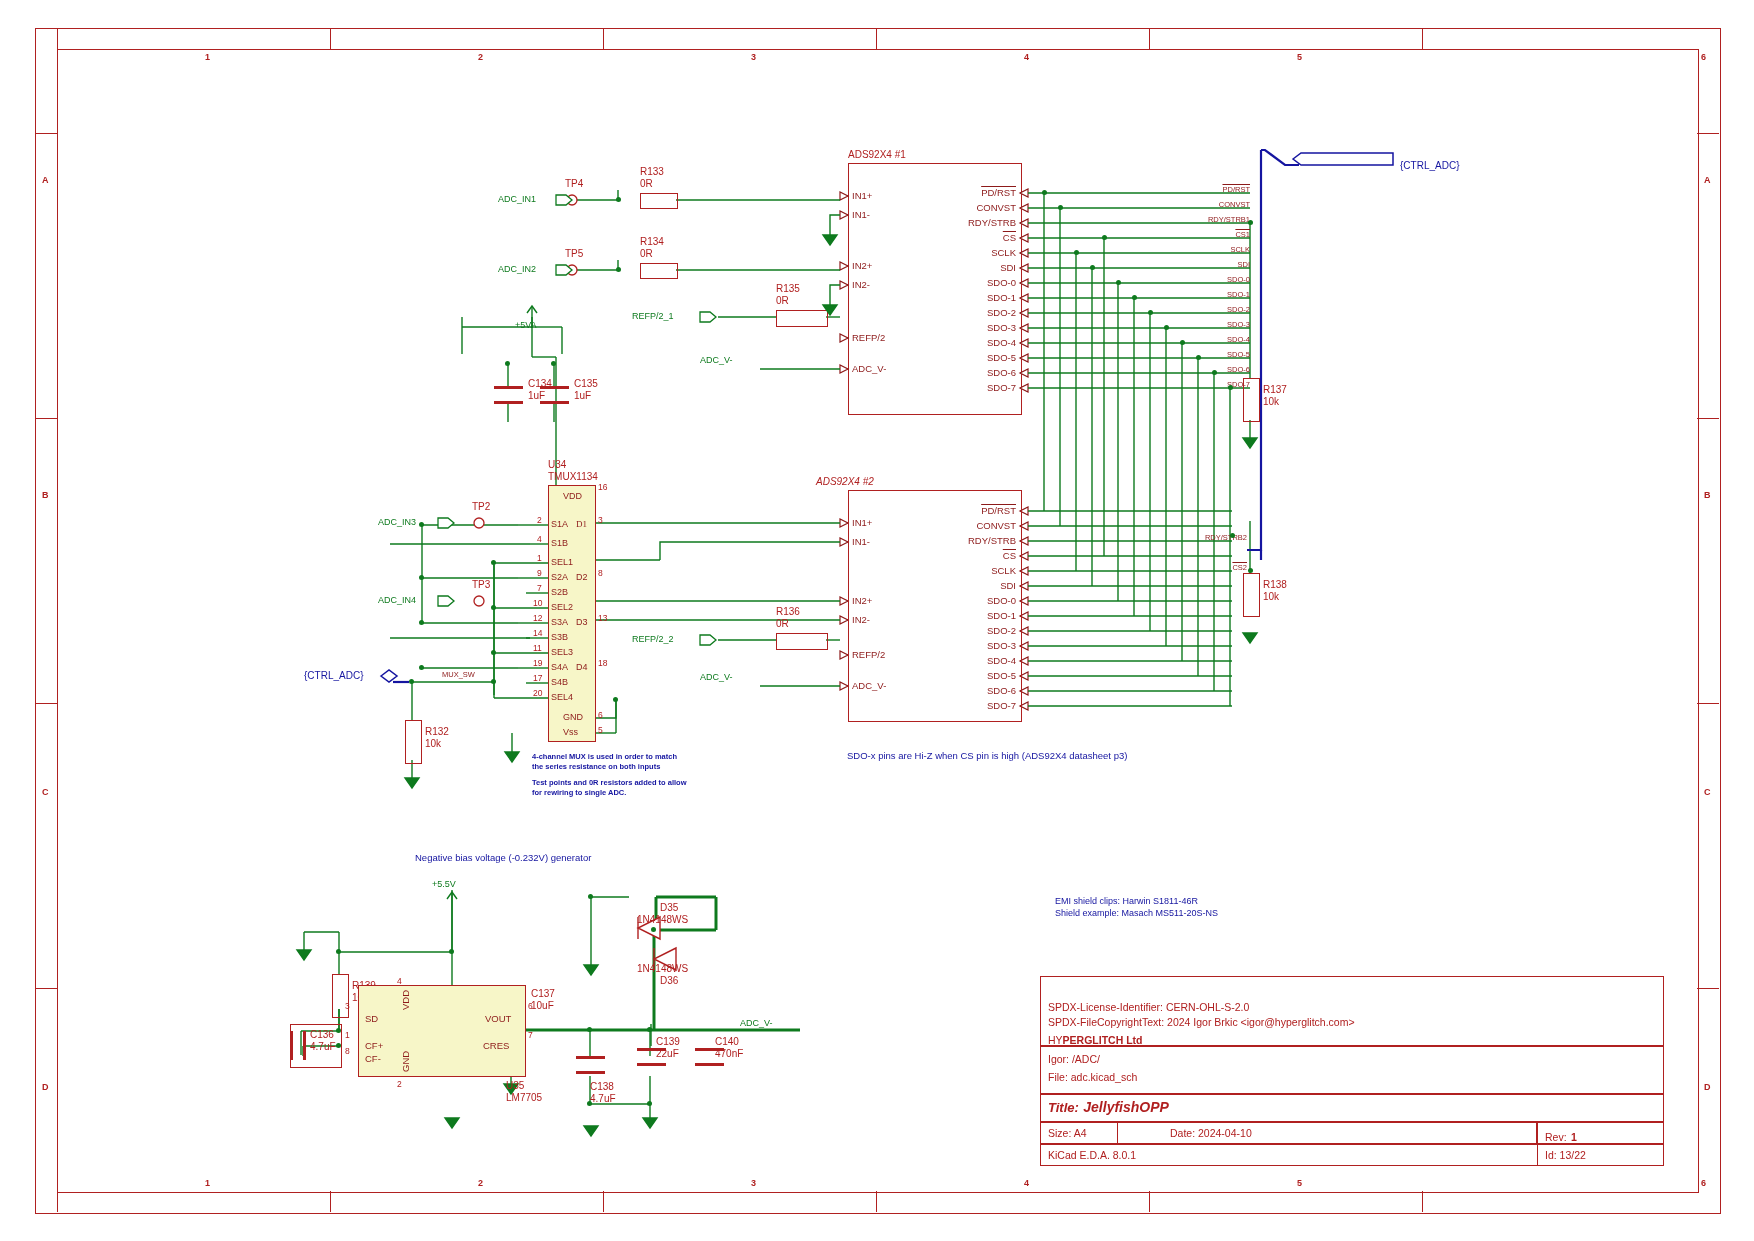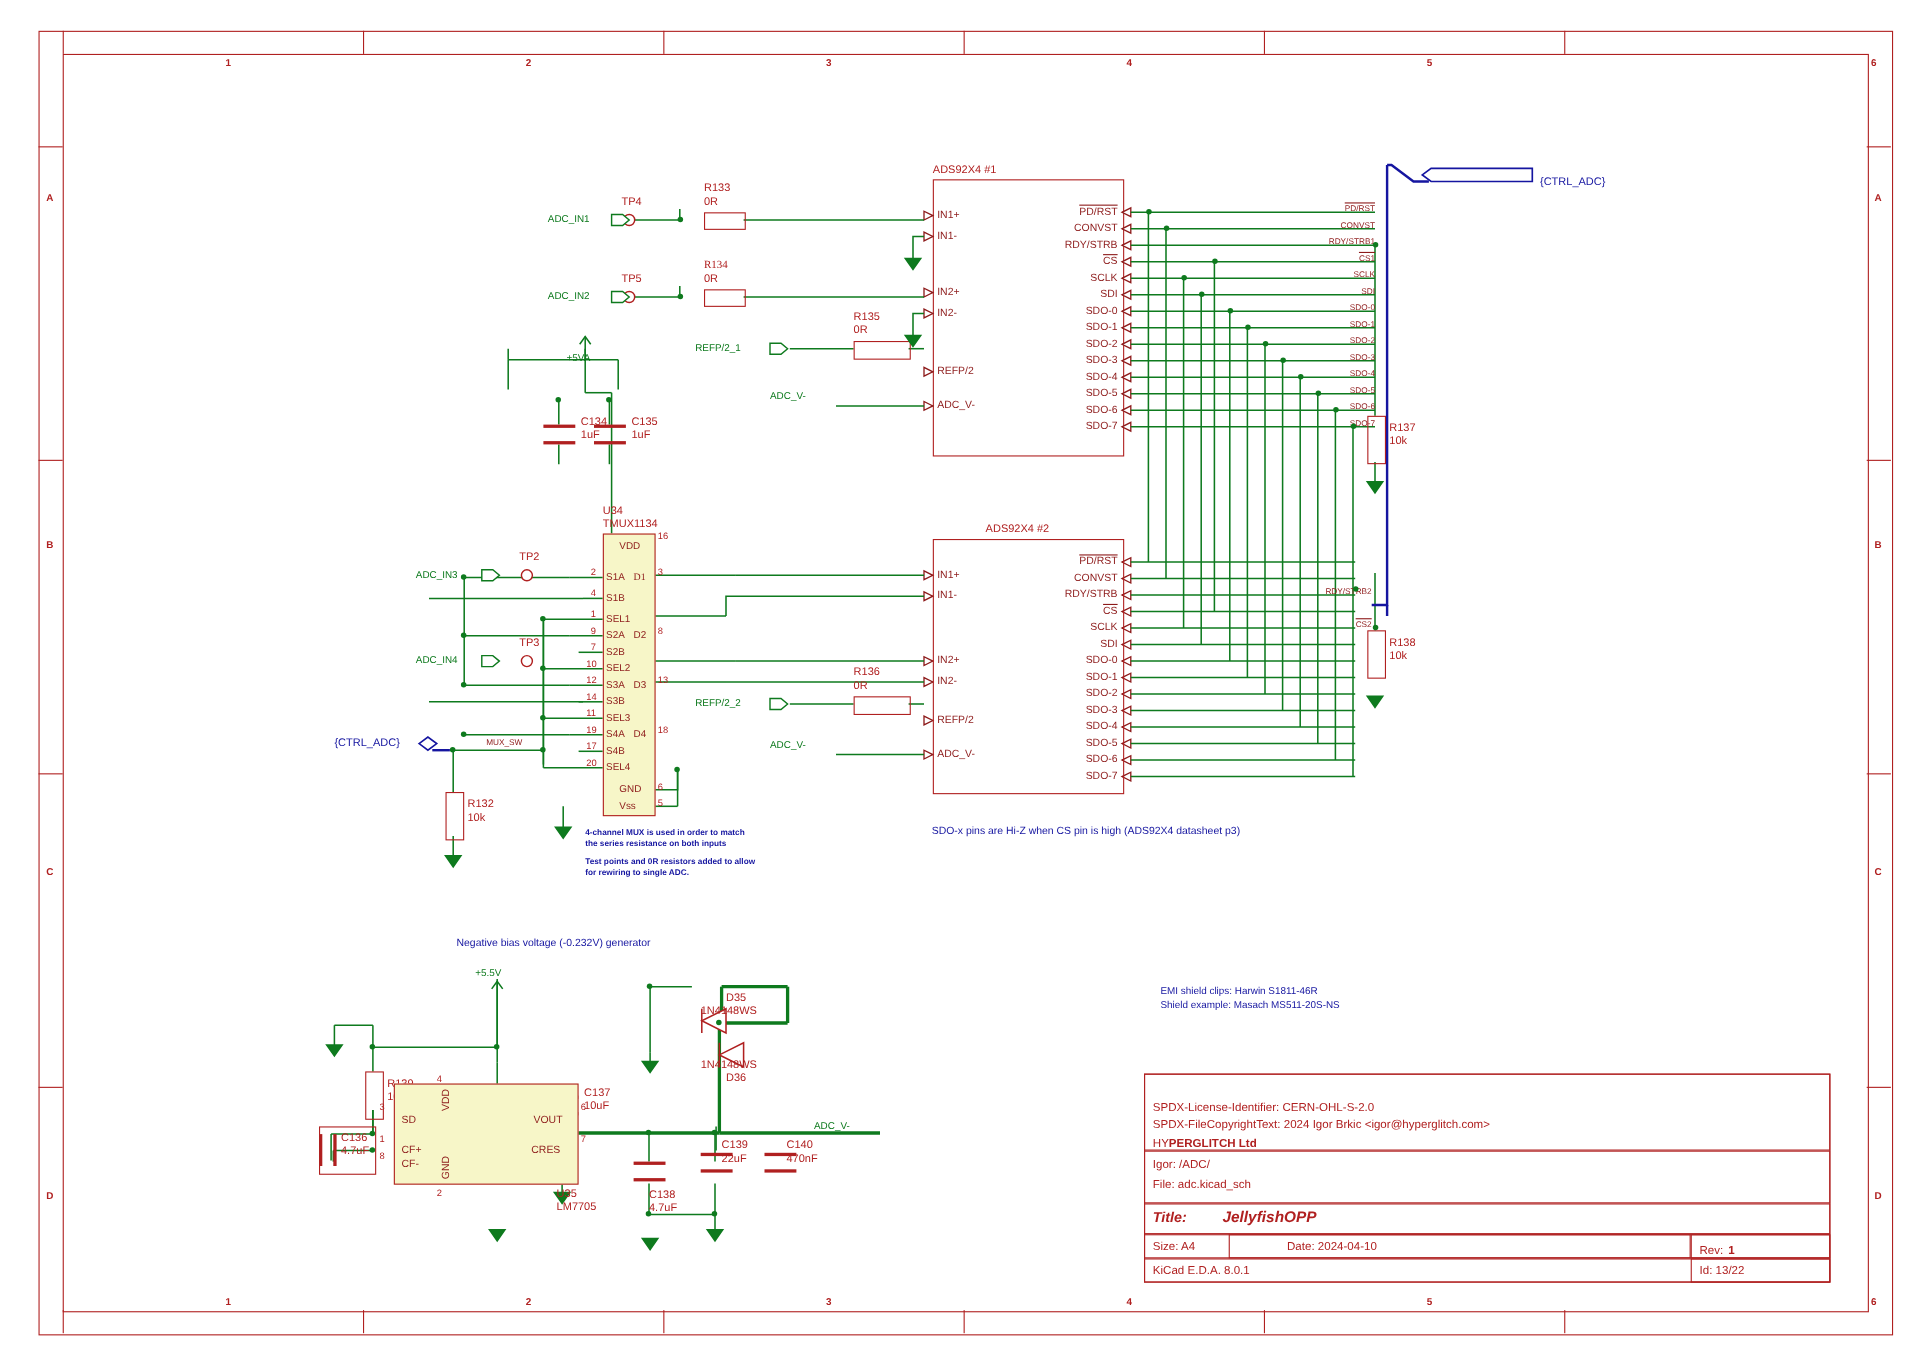--- a/index.html
+++ b/index.html
@@ -19,21 +19,21 @@
   .pinnum{position:absolute;color:#b02020;font-size:8.5px;white-space:nowrap;}
   .netlbl{position:absolute;color:#0e7a1e;font-size:9px;white-space:nowrap;}
   .netlbl-s{position:absolute;color:#8d1a1a;font-size:7.5px;white-space:nowrap;text-align:right;}
   .note{position:absolute;color:#1515a0;font-size:7.5px;white-space:nowrap;font-weight:bold;line-height:1.35;}
   .note2{position:absolute;color:#1515a0;font-size:9.5px;white-space:nowrap;}
   .cmt{position:absolute;color:#1515a0;font-size:9.5px;white-space:nowrap;}
   .ob{overflow:visible;position:absolute;}
   
   .tb{position:absolute;border:1px solid #b02020;box-sizing:border-box;}
   .tbtxt{position:absolute;color:#b02020;font-size:10.5px;white-space:nowrap;}
-  .tbtitle{position:absolute;color:#b02020;font-size:14px;font-weight:bold;font-style:italic;white-space:nowrap;margin-left:28px;}
+  .tbtitle{position:absolute;color:#b02020;font-size:14px;font-weight:bold;font-style:italic;white-space:nowrap;}
   .ovln{text-decoration:overline;}
   svg{display:block;overflow:visible}
 </style>
 </head>
 <body>
 
 <div class="sheet">
 
   <div class="frame-outer"></div>
   <div class="frame-inner"></div>
@@ -439,21 +439,21 @@
   <div class="netlbl-s" style="left:1190px;top:275px;width:60px;">SDO-0</div>
   <div class="netlbl-s" style="left:1190px;top:290px;width:60px;">SDO-1</div>
   <div class="netlbl-s" style="left:1190px;top:305px;width:60px;">SDO-2</div>
   <div class="netlbl-s" style="left:1190px;top:320px;width:60px;">SDO-3</div>
   <div class="netlbl-s" style="left:1190px;top:335px;width:60px;">SDO-4</div>
   <div class="netlbl-s" style="left:1190px;top:350px;width:60px;">SDO-5</div>
   <div class="netlbl-s" style="left:1190px;top:365px;width:60px;">SDO-6</div>
   <div class="netlbl-s" style="left:1190px;top:380px;width:60px;">SDO-7</div>
 
   <div class="box" style="left:848px;top:490px;width:172px;height:230px;"></div>
-  <div class="lbl" style="left:896px;top:476px;">ADS92X4 #2</div>
+  <div class="lbl" style="left:816px;top:476px;font-style:italic;">ADS92X4 #2</div>
 
   <div class="pin" style="left:852px;top:517px;">IN1+</div>
   <div class="pin" style="left:852px;top:536px;">IN1-</div>
   <div class="pin" style="left:852px;top:595px;">IN2+</div>
   <div class="pin" style="left:852px;top:614px;">IN2-</div>
   <div class="pin" style="left:852px;top:649px;">REFP/2</div>
   <div class="pin" style="left:852px;top:680px;">ADC_V-</div>
 
   <div class="pin ovln" style="left:959px;top:505px;text-align:right;width:57px;">PD/RST</div>
   <div class="pin" style="left:959px;top:520px;text-align:right;width:57px;">CONVST</div>
@@ -471,21 +471,21 @@
   <div class="pin" style="left:949px;top:700px;text-align:right;width:67px;">SDO-7</div>
 
   <div class="netlbl-s" style="left:1175px;top:533px;width:72px;">RDY/STRB2</div>
   <div class="netlbl-s ovln" style="left:1185px;top:563px;width:62px;">CS2</div>
 
   <div class="box" style="left:640px;top:193px;width:36px;height:14px;"></div>
   <div class="lbl" style="left:640px;top:166px;">R133</div>
   <div class="lbl" style="left:640px;top:178px;">0R</div>
 
   <div class="box" style="left:640px;top:263px;width:36px;height:14px;"></div>
-  <div class="lbl" style="left:640px;top:236px;font-family:Liberation Serif, serif;">R134</div>
+  <div class="lbl" style="left:640px;top:236px;">R134</div>
   <div class="lbl" style="left:640px;top:248px;">0R</div>
 
   <div class="box" style="left:776px;top:310px;width:50px;height:15px;"></div>
   <div class="lbl" style="left:776px;top:283px;">R135</div>
   <div class="lbl" style="left:776px;top:295px;">0R</div>
 
   <div class="box" style="left:776px;top:633px;width:50px;height:15px;"></div>
   <div class="lbl" style="left:776px;top:606px;">R136</div>
   <div class="lbl" style="left:776px;top:618px;">0R</div>
 

